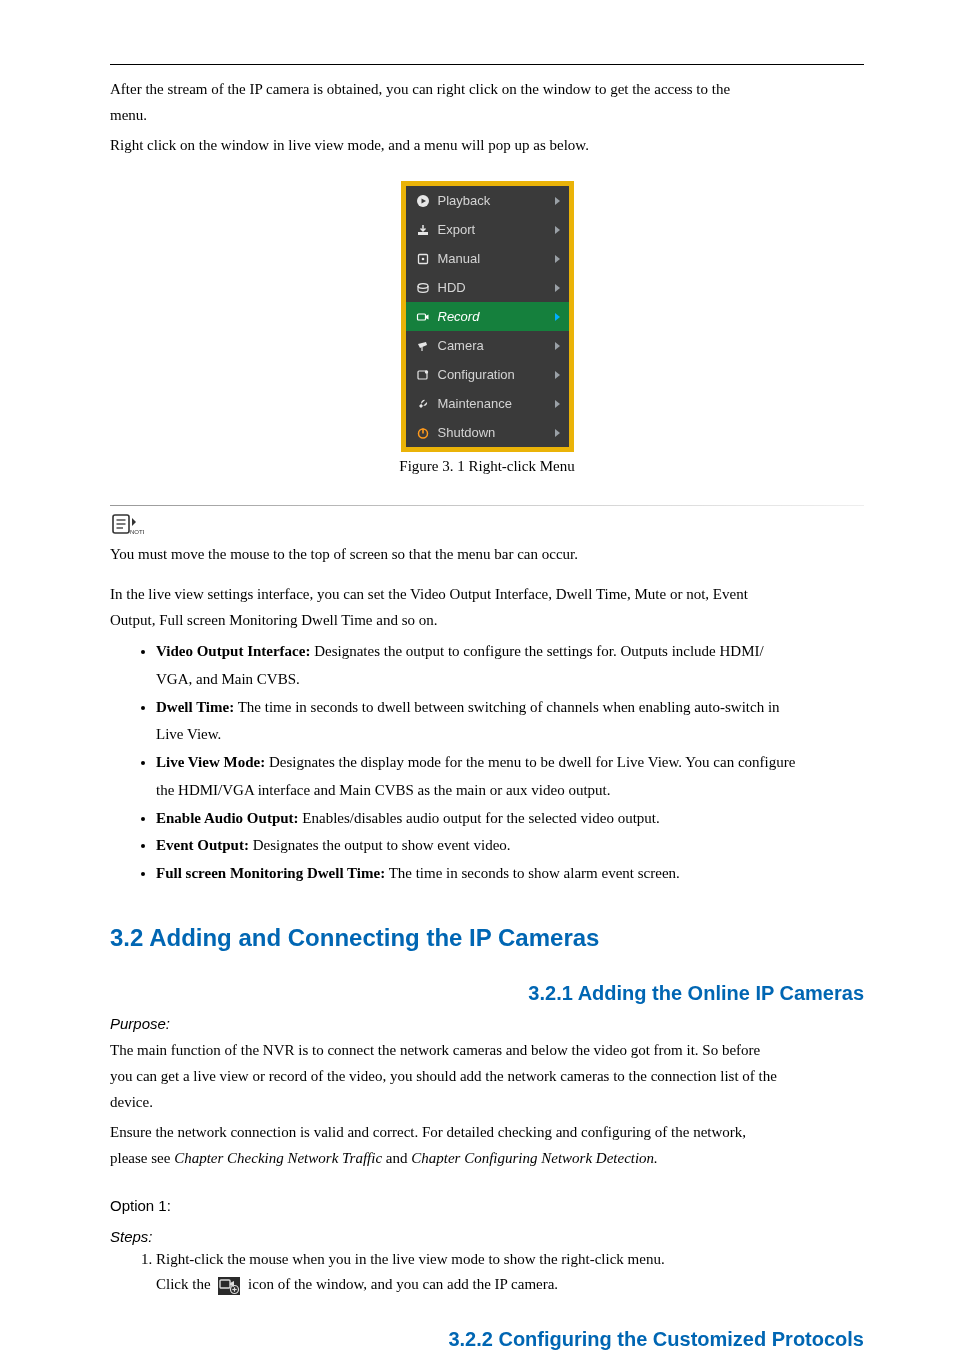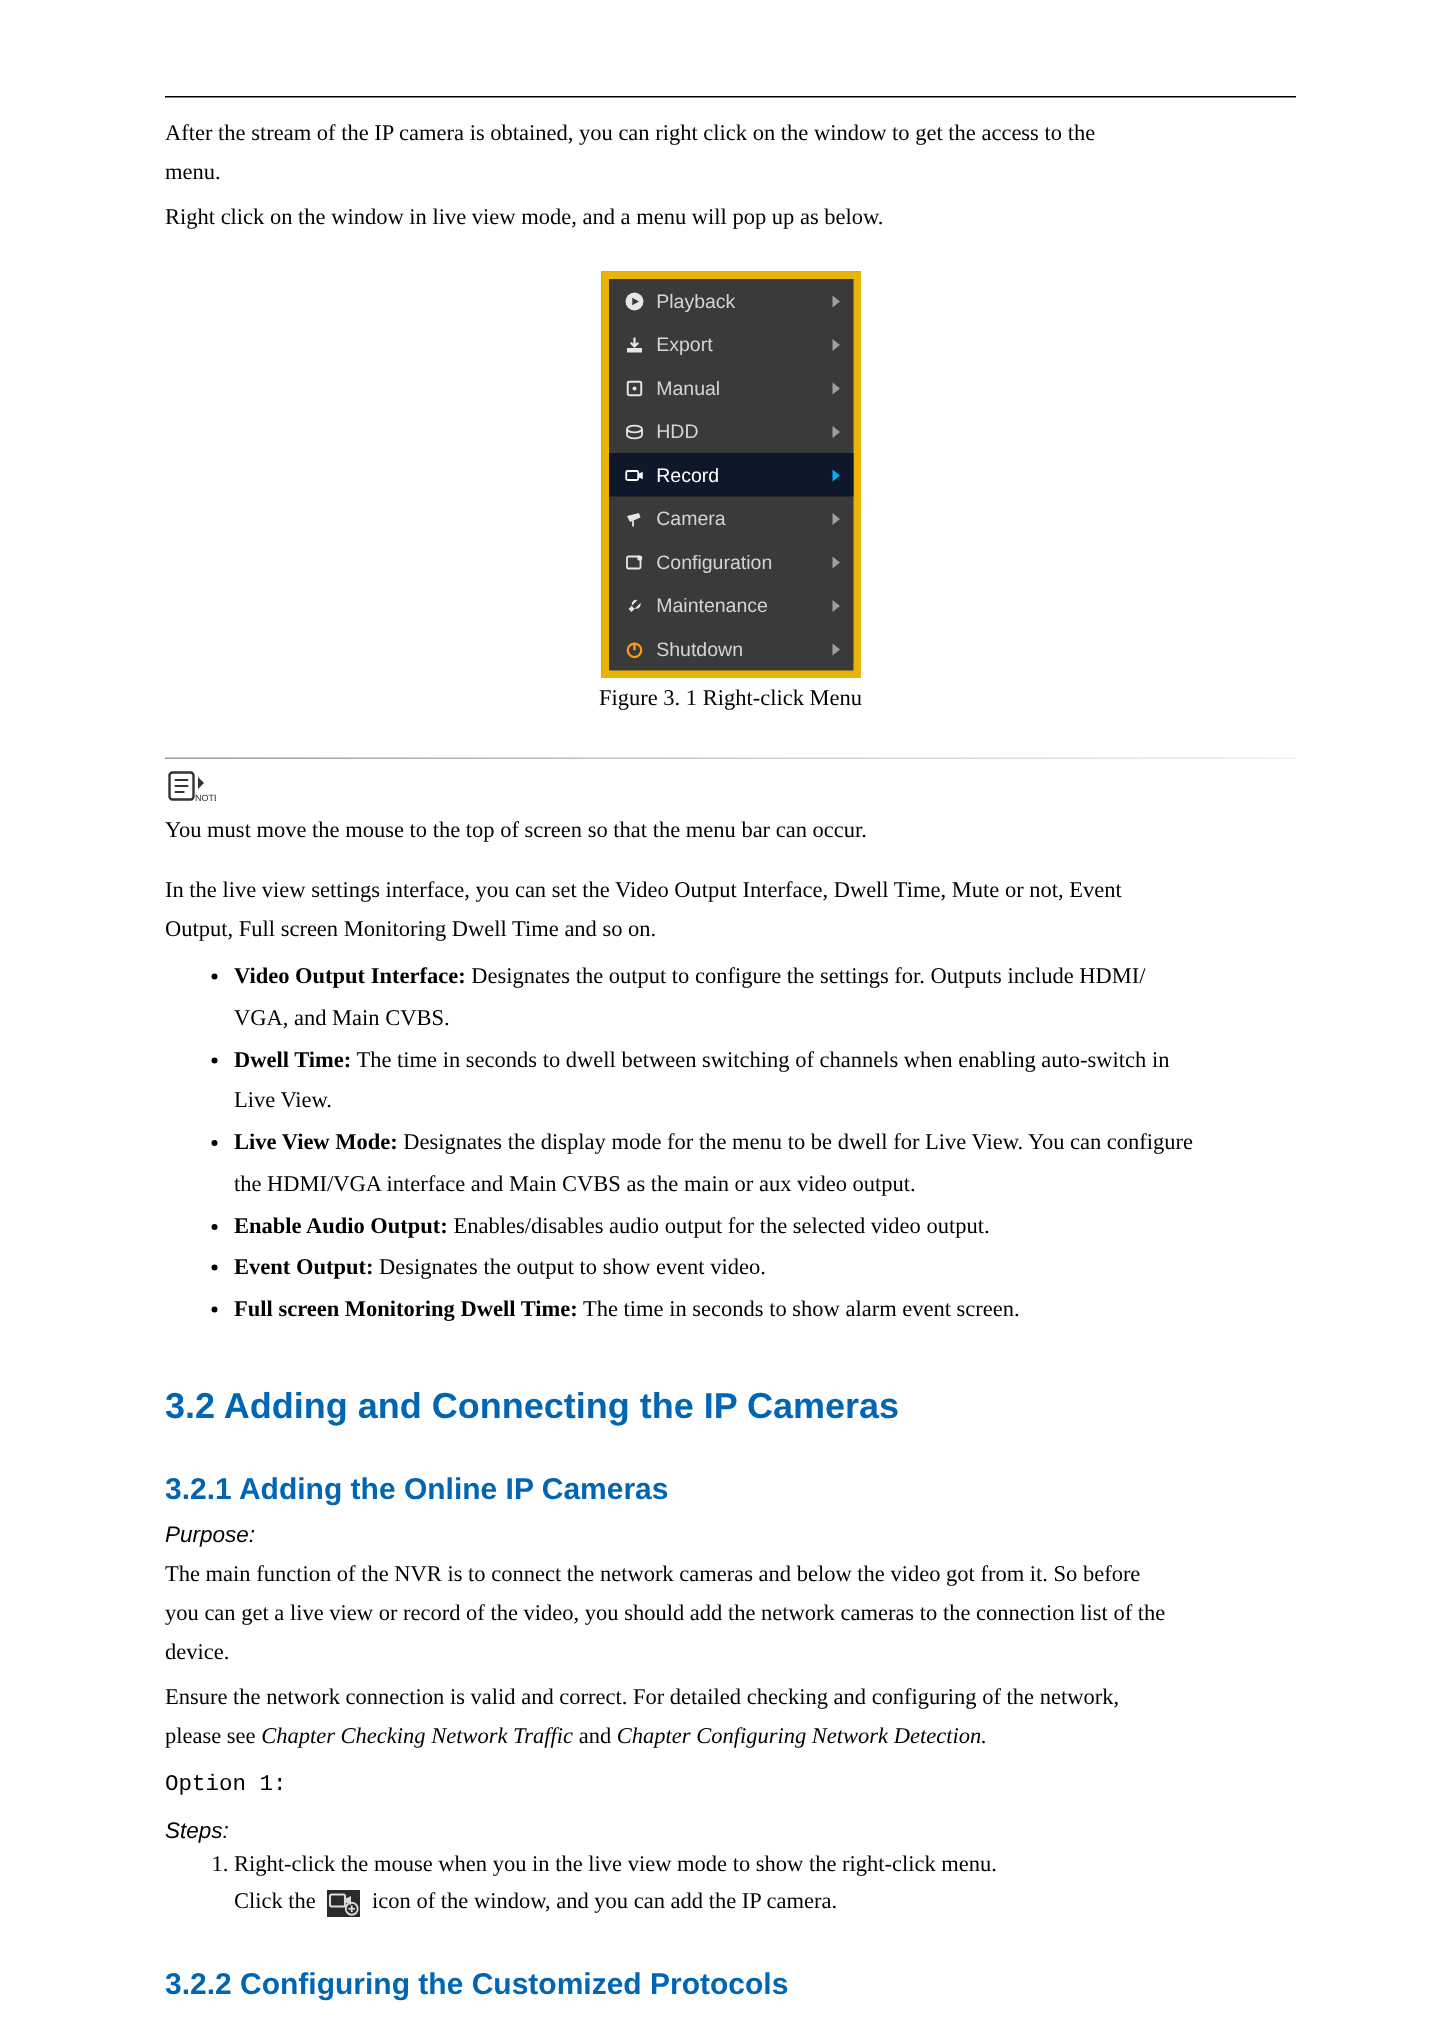--- a/index.html
+++ b/index.html
@@ -57,22 +57,23 @@
     padding-left: 6px;
     font-size: 13px;
   }
   .menu-row .arrow {
     width: 10px;
     display: inline-flex;
     justify-content: center;
     align-items: center;
   }
   .menu-row.sel {
-    background: #0f172a;
+    background: #15803d;
     color: #fff;
+    font-style: italic;
   }
   .menu-row.sel .arrow svg path { fill: #00b0ff; }
   .caption {
     font-size: 15px;
     margin-top: 6px;
   }
   .note-hr {
     height: 1px;
     background: linear-gradient(to right, #999 0%, #ccc 50%, #eee 100%);
     margin: 30px 0 6px 0;
@@ -91,20 +92,21 @@
     font-size: 24px;
     font-weight: bold;
     margin: 36px 0 16px 0;
   }
   .h3 {
     font-family: "Arial", "Helvetica", sans-serif;
     color: #0066b3;
     font-size: 20px;
     font-weight: bold;
     margin: 30px 0 10px 0;
+    text-align: right;
   }
   .purpose-it {
     font-family: Arial, Helvetica, sans-serif;
     font-style: italic;
     font-size: 15px;
     margin: 6px 0;
   }
   .list {
     margin: 4px 0 4px 0;
     padding-left: 46px;
@@ -338,21 +340,21 @@
 <div class="purpose-it">Purpose:</div>
 <p class="body-text" style="margin-top:0">The main function of the NVR is to connect the network cameras and below the video got from it. So before</p>
 <p class="body-text" style="margin-top:-4px">you can get a live view or record of the video, you should add the network cameras to the connection list of the</p>
 <p class="body-text" style="margin-top:-4px">device.</p>
 
 <p class="body-text" style="margin-top:0">Ensure the network connection is valid and correct. For detailed checking and configuring of the network,</p>
 <p class="body-text" style="margin-top:-4px">
   please see <i>Chapter Checking Network Traffic</i> and <i>Chapter Configuring Network Detection.</i>
 </p>
 
-<p class="body-text" style="font-family:Liberation Mono, monospace; margin-top:8px">Option 1:</p>
+<p class="body-text" style="font-family:Liberation Sans, sans-serif; margin-top:24px">Option 1:</p>
 
 <div class="steps-label">Steps:</div>
 <ol class="step-ol">
   <li>Right-click the mouse when you in the live view mode to show the right-click menu.</li>
 </ol>
 
 <div class="step-indent">
   <span>Click the    </span>
   <span class="inline-icon">
     <svg width="22" height="18" viewBox="0 0 22 18">

